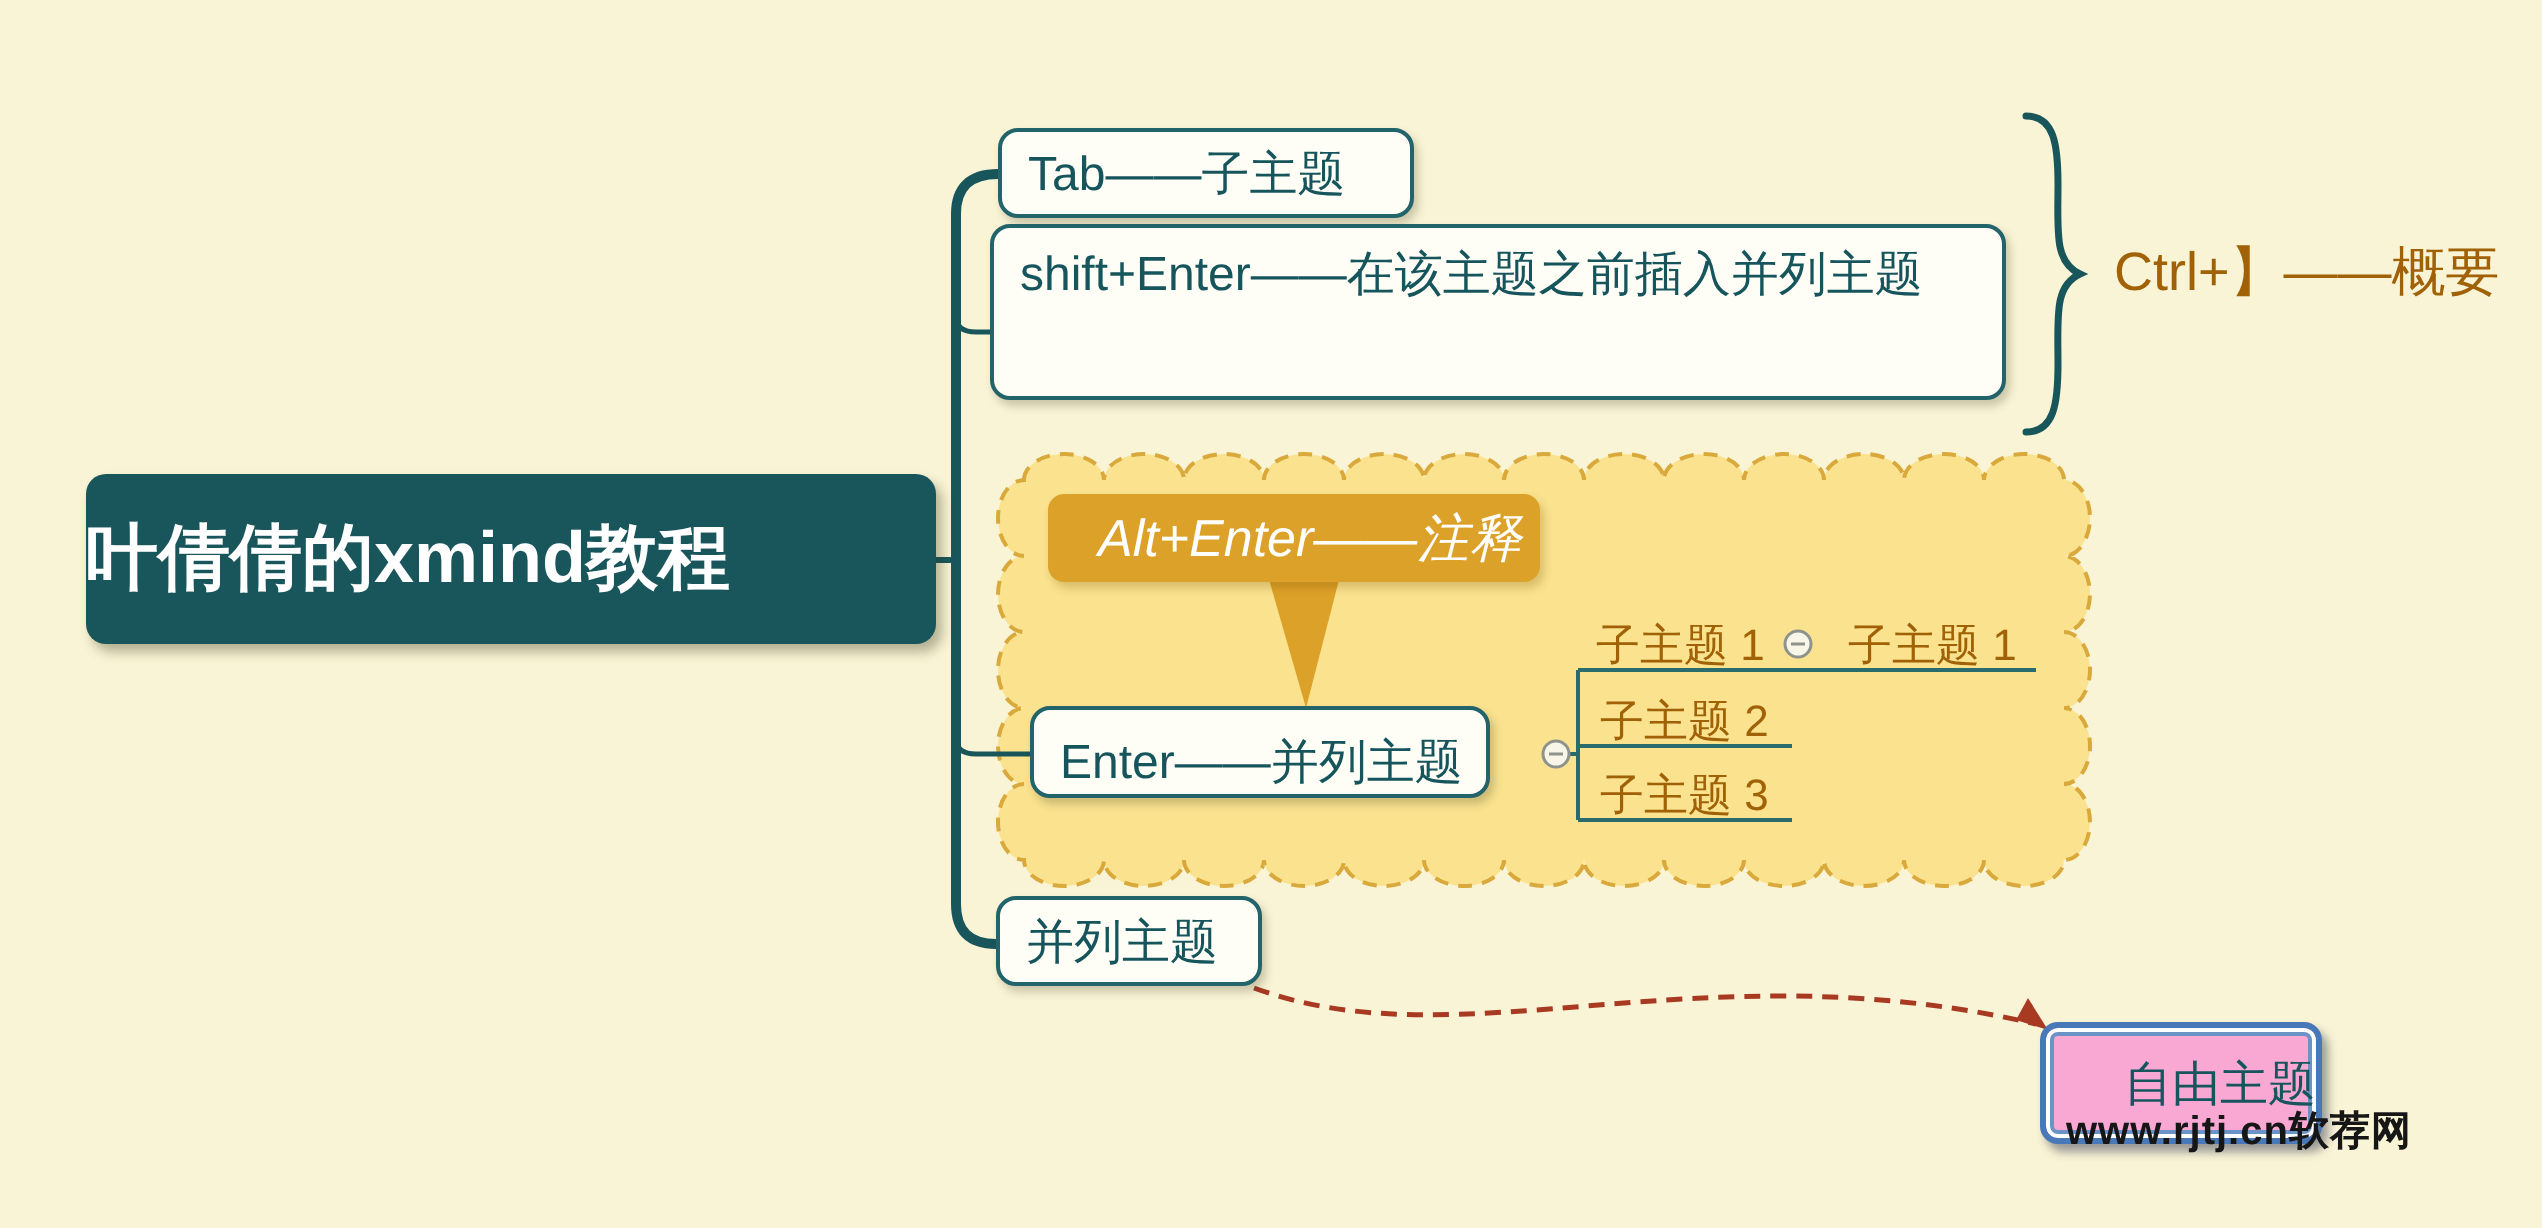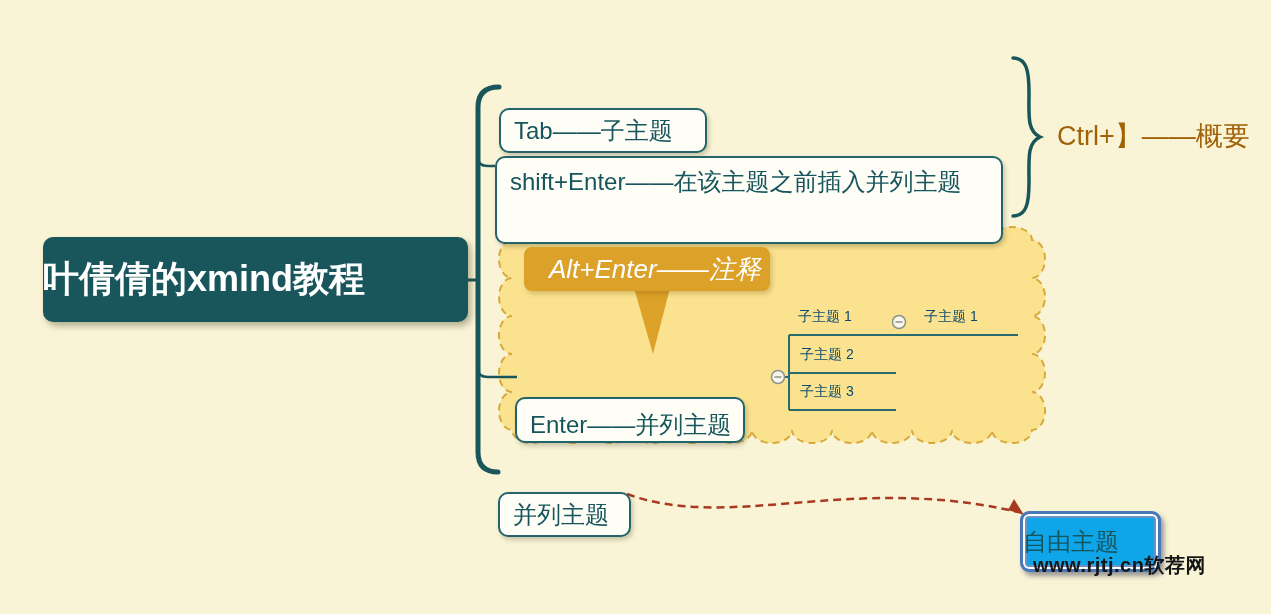--- a/index.html
+++ b/index.html
@@ -7,45 +7,45 @@
   .canvas{
     position:relative;width:1271px;height:614px;background:#FAF4D6;overflow:hidden;
   }
   .svg-layer{position:absolute;left:0;top:0;width:1271px;height:614px;}
   .topic{
     position:absolute;display:flex;align-items:center;box-sizing:border-box;
     color:#17555C;font-size:24px;white-space:nowrap;padding-left:25px;
   }
   .white-box{
     background:#FEFEF7;border:2px solid #23646A;border-radius:10px;
-    box-shadow:2px 3px 4px rgba(60,60,30,0.25);padding-left:13px;margin-top:44px;
+    box-shadow:2px 3px 4px rgba(60,60,30,0.25);padding-left:13px;
   }
   .central{
     left:43px;top:237px;width:425px;height:85px;background:#19565C;border-radius:10px;
     color:#FFFFFF;font-size:36px;font-weight:600;padding-left:0;
     box-shadow:3px 4px 6px rgba(50,50,20,0.35);
   }
   .tab{left:499px;top:64px;width:208px;height:45px;}
   .shift{
     left:495px;top:112px;width:508px;height:88px;align-items:flex-start;
     white-space:normal;line-height:1.55;padding:5px 12px 0 13px;
   }
   .alt{
     left:524px;top:247px;width:246px;height:44px;background:#DCA128;border-radius:8px;
     color:#FFFFFF;font-style:italic;font-size:26px;box-shadow:2px 3px 4px rgba(120,80,0,0.25);
   }
   .enter{left:515px;top:353px;width:230px;height:46px;align-items:flex-end;}
   .parallel{left:498px;top:448px;width:133px;height:45px;}
   .free{
-    left:1020px;top:511px;width:141px;height:61px;background:#0ea5e9;
-    border:3px solid #4878B8;border-radius:9px;justify-content:flex-start;padding-left:0;
+    left:1020px;top:511px;width:141px;height:61px;background:#f9a8d4;
+    border:3px solid #4878B8;border-radius:9px;justify-content:flex-end;padding-left:0;
     box-shadow:inset 0 0 0 2px #FFFFFF,inset 0 0 0 4px #6C93C8,3px 4px 5px rgba(35,40,70,0.45);
   }
   .subtopic{
-    position:absolute;color:#0c4a6e;font-size:14px;white-space:nowrap;
+    position:absolute;color:#a16207;font-size:22px;white-space:nowrap;
   }
   .summary-label{
     position:absolute;left:1057px;top:118px;color:#a16207;font-size:27px;font-weight:500;
     white-space:nowrap;
   }
   .watermark{
     position:absolute;left:1033px;top:552px;color:#161616;font-size:20px;font-weight:bold;
     white-space:nowrap;letter-spacing:0.5px;
   }
 </style>

